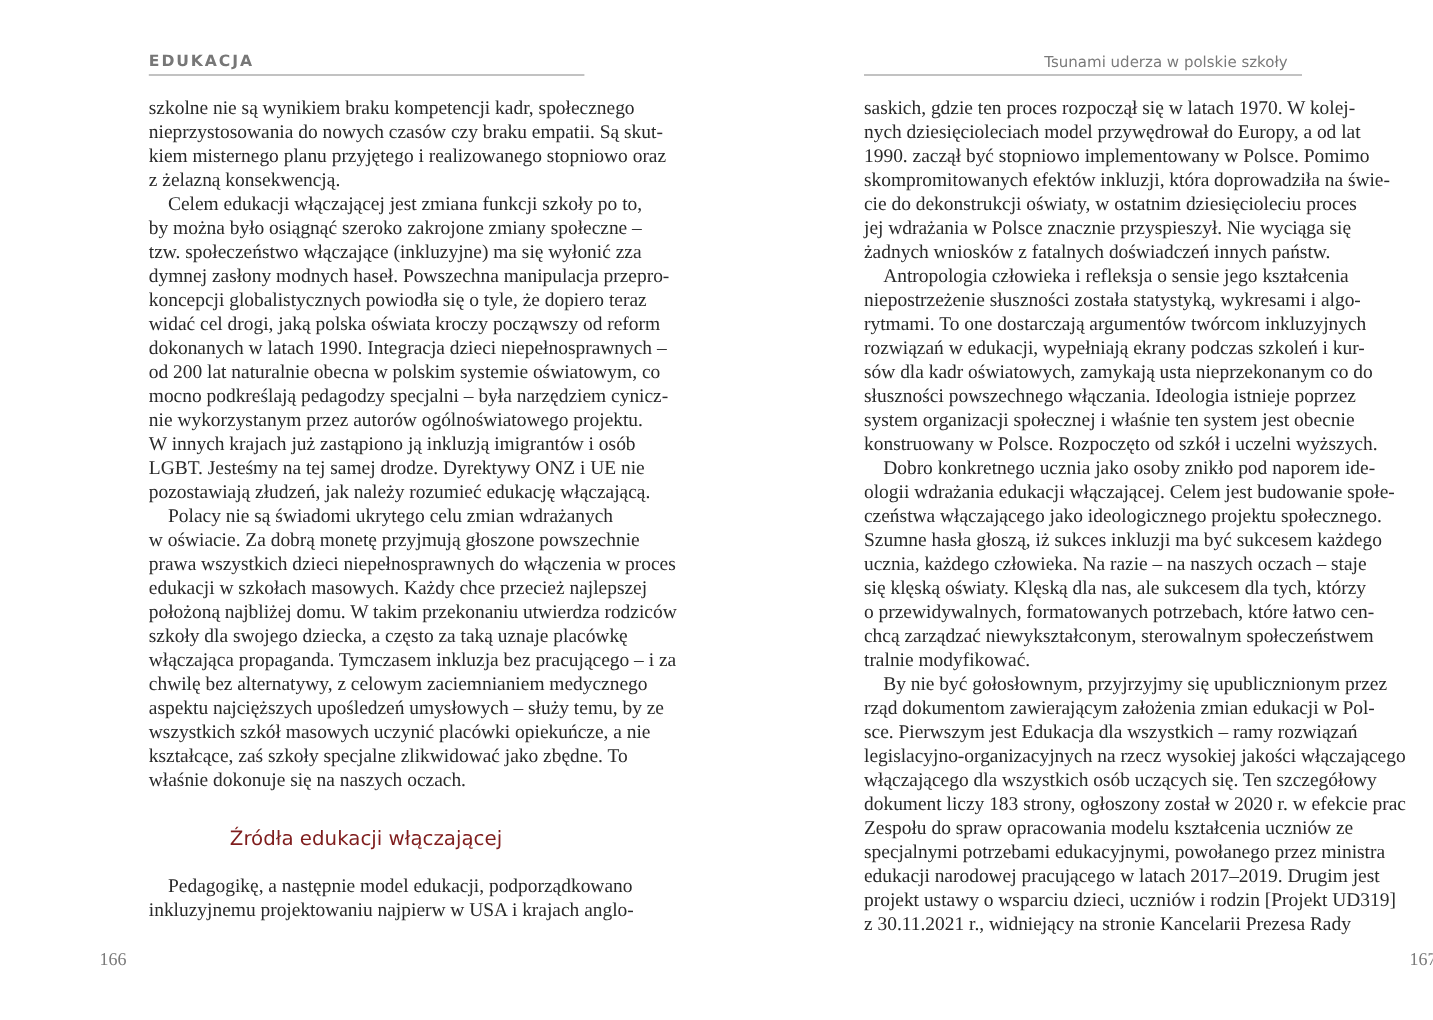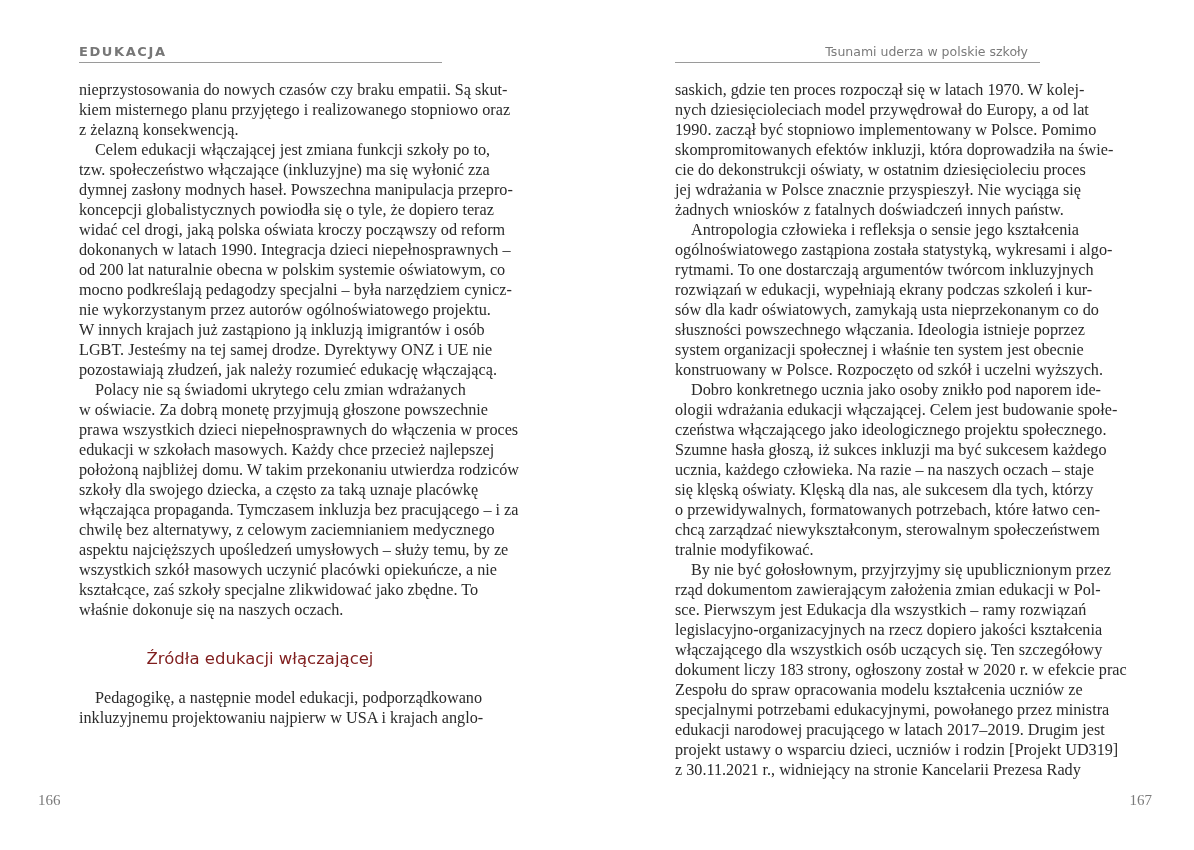--- a/index.html
+++ b/index.html
@@ -1,17 +1,17 @@
 <!DOCTYPE html>
 <html><head>
   <meta charset="utf-8">
   <style>
     html, body { margin: 0; padding: 0; background: #ffffff; }
     body { width: 1194px; height: 850px; position: relative; overflow: hidden; }
-    .page { position: absolute; top: 0; height: 850px; width: 597px; }
+    .page { position: absolute; top: 0; height: 850px; width: 597px; margin-left: 45px; }
     .page.left { left: 0; }
     .page.right { left: 597px; }
     .running-head {
       position: absolute; top: 40px; height: 22px;
       font-family: "DejaVu Sans", sans-serif; color: #6b6b6b;
       border-bottom: 1.5px solid #9a9a9a;
     }
     .left .running-head { left: 79px; width: 363px; font-size: 13px; letter-spacing: 1.6px; font-weight: bold; color:#777; }
     .right .running-head { left: 78px; width: 365px; text-align: right; font-size: 12.5px; color: #7a7a7a; }
     .running-head span { position: absolute; bottom: 3px; }
@@ -39,24 +39,26 @@
     .right .folio { right: 42px; }
   </style>
 </head>
 <body>
 
 <div class="page left">
   <div class="running-head">
     <span>EDUKACJA</span>
   </div>
   <div class="body-text" id="left-body">
+      <div class="line">szkolne nie są wynikiem braku kompetencji kadr, społecznego</div>
       <div class="line">nieprzystosowania do nowych czasów czy braku empatii. Są skut-</div>
       <div class="line">kiem misternego planu przyjętego i realizowanego stopniowo oraz</div>
       <div class="line last">z żelazną konsekwencją.</div>
       <div class="line indent">Celem edukacji włączającej jest zmiana funkcji szkoły po to,</div>
+      <div class="line">by można było osiągnąć szeroko zakrojone zmiany społeczne –</div>
       <div class="line">tzw. społeczeństwo włączające (inkluzyjne) ma się wyłonić zza</div>
       <div class="line">dymnej zasłony modnych haseł. Powszechna manipulacja przepro-</div>
       <div class="line">koncepcji globalistycznych powiodła się o tyle, że dopiero teraz</div>
       <div class="line">widać cel drogi, jaką polska oświata kroczy począwszy od reform</div>
       <div class="line">dokonanych w latach 1990. Integracja dzieci niepełnosprawnych –</div>
       <div class="line">od 200 lat naturalnie obecna w polskim systemie oświatowym, co</div>
       <div class="line">mocno podkreślają pedagodzy specjalni – była narzędziem cynicz-</div>
       <div class="line">nie wykorzystanym przez autorów ogólnoświatowego projektu.</div>
       <div class="line">W innych krajach już zastąpiono ją inkluzją imigrantów i osób</div>
       <div class="line">LGBT. Jesteśmy na tej samej drodze. Dyrektywy ONZ i UE nie</div>
@@ -87,40 +89,40 @@
   </div>
   <div class="body-text" id="right-body">
       <div class="line">saskich, gdzie ten proces rozpoczął się w latach 1970. W kolej-</div>
       <div class="line">nych dziesięcioleciach model przywędrował do Europy, a od lat</div>
       <div class="line">1990. zaczął być stopniowo implementowany w Polsce. Pomimo</div>
       <div class="line">skompromitowanych efektów inkluzji, która doprowadziła na świe-</div>
       <div class="line">cie do dekonstrukcji oświaty, w ostatnim dziesięcioleciu proces</div>
       <div class="line">jej wdrażania w Polsce znacznie przyspieszył. Nie wyciąga się</div>
       <div class="line last">żadnych wniosków z fatalnych doświadczeń innych państw.</div>
       <div class="line indent">Antropologia człowieka i refleksja o sensie jego kształcenia</div>
-      <div class="line">ogólnoświatowego zastąpiona została statystyką, wykresami i algo-</div>
+      <div class="line">niepostrzeżenie słuszności została statystyką, wykresami i algo-</div>
       <div class="line">rytmami. To one dostarczają argumentów twórcom inkluzyjnych</div>
       <div class="line">rozwiązań w edukacji, wypełniają ekrany podczas szkoleń i kur-</div>
       <div class="line">sów dla kadr oświatowych, zamykają usta nieprzekonanym co do</div>
       <div class="line">słuszności powszechnego włączania. Ideologia istnieje poprzez</div>
       <div class="line">system organizacji społecznej i właśnie ten system jest obecnie</div>
       <div class="line last">konstruowany w Polsce. Rozpoczęto od szkół i uczelni wyższych.</div>
       <div class="line indent">Dobro konkretnego ucznia jako osoby znikło pod naporem ide-</div>
       <div class="line">ologii wdrażania edukacji włączającej. Celem jest budowanie społe-</div>
       <div class="line">czeństwa włączającego jako ideologicznego projektu społecznego.</div>
       <div class="line">Szumne hasła głoszą, iż sukces inkluzji ma być sukcesem każdego</div>
       <div class="line">ucznia, każdego człowieka. Na razie – na naszych oczach – staje</div>
       <div class="line">się klęską oświaty. Klęską dla nas, ale sukcesem dla tych, którzy</div>
       <div class="line">o przewidywalnych, formatowanych potrzebach, które łatwo cen-</div>
       <div class="line">chcą zarządzać niewykształconym, sterowalnym społeczeństwem</div>
       <div class="line last">tralnie modyfikować.</div>
       <div class="line indent">By nie być gołosłownym, przyjrzyjmy się upublicznionym przez</div>
       <div class="line">rząd dokumentom zawierającym założenia zmian edukacji w Pol-</div>
       <div class="line">sce. Pierwszym jest Edukacja dla wszystkich – ramy rozwiązań</div>
-      <div class="line">legislacyjno-organizacyjnych na rzecz dopiero jakości kształcenia</div>
+      <div class="line">legislacyjno-organizacyjnych na rzecz wysokiej jakości włączającego</div>
       <div class="line">włączającego dla wszystkich osób uczących się. Ten szczegółowy</div>
       <div class="line">dokument liczy 183 strony, ogłoszony został w 2020 r. w efekcie prac</div>
       <div class="line">Zespołu do spraw opracowania modelu kształcenia uczniów ze</div>
       <div class="line">specjalnymi potrzebami edukacyjnymi, powołanego przez ministra</div>
       <div class="line">edukacji narodowej pracującego w latach 2017–2019. Drugim jest</div>
       <div class="line">projekt ustawy o wsparciu dzieci, uczniów i rodzin [Projekt UD319]</div>
       <div class="line">z 30.11.2021 r., widniejący na stronie Kancelarii Prezesa Rady</div>
     </div>
   <div class="folio">167</div>
 </div>

